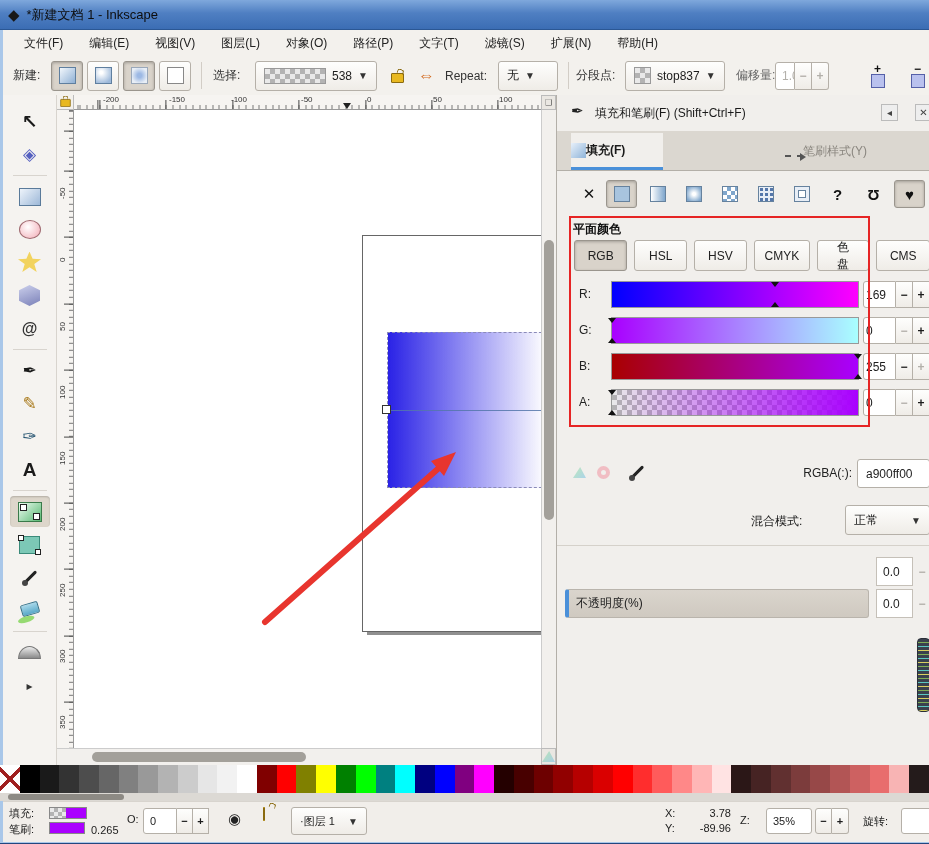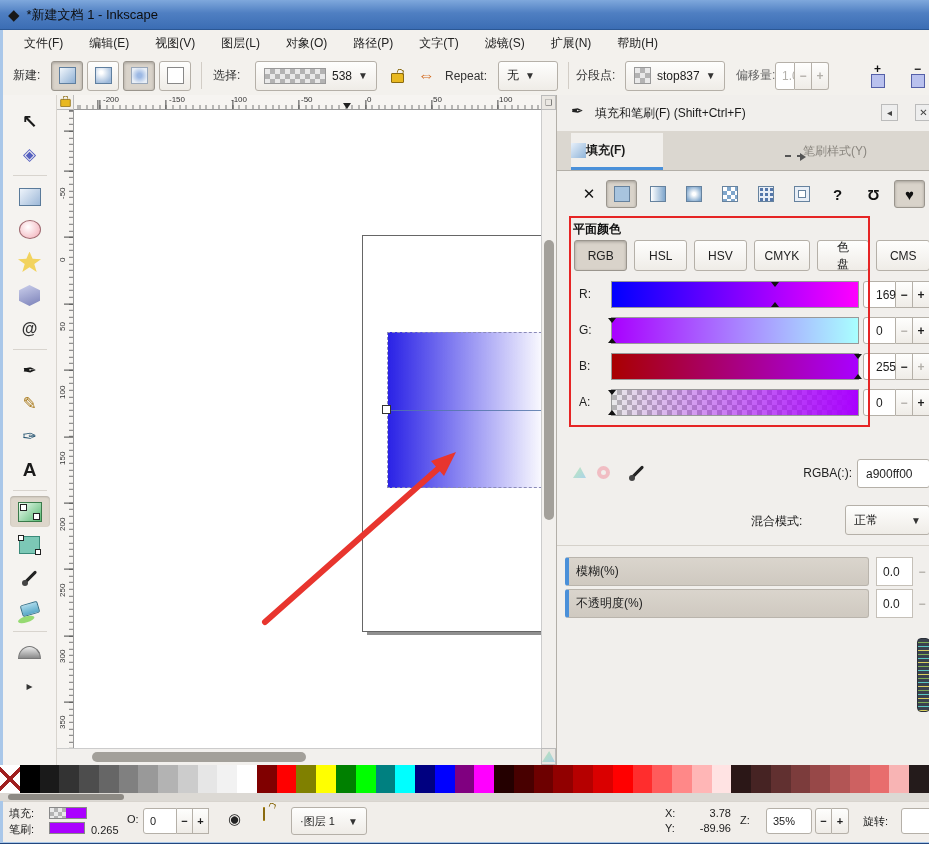--- a/index.html
+++ b/index.html
@@ -158,21 +158,21 @@
   .slabel{position:absolute;left:22px;top:6px;color:#222;}
   .sbar{position:absolute;left:54px;top:0;width:248px;height:27px;border:1px solid #999;box-sizing:border-box;}
   .sbar-r .sfill{background:linear-gradient(90deg,#0000ff,#ff00ff);}
   .sbar-g .sfill{background:linear-gradient(90deg,#a900ff,#a9ffff);}
   .sbar-b .sfill{background:linear-gradient(90deg,#a90000,#a900ff);}
   .sbar-a .sfill{background:linear-gradient(90deg,rgba(169,0,255,0),rgba(169,0,255,1));}
   .sfill{width:100%;height:100%;}
   .mark-t,.mark-b{position:absolute;width:0;height:0;border-left:4px solid transparent;border-right:4px solid transparent;margin-left:-4px;}
   .mark-t{top:0;border-top:5px solid #111;}
   .mark-b{bottom:0;border-bottom:5px solid #111;}
-  .sval{position:absolute;left:306px;top:0;width:33px;height:27px;background:#fff;border:1px solid #b5b0a8;border-radius:3px 0 0 3px;box-sizing:border-box;display:flex;align-items:center;padding-left:12px;}
+  .sval{position:absolute;left:306px;top:0;width:33px;height:27px;background:#fff;border:1px solid #b5b0a8;border-radius:3px 0 0 3px;box-sizing:border-box;display:flex;align-items:center;padding-left:2px;}
   .sminus,.splus{position:absolute;top:0;width:17px;height:27px;background:linear-gradient(#fefefd,#efece7);border:1px solid #b5b0a8;border-left:none;box-sizing:border-box;display:flex;align-items:center;justify-content:center;font-weight:bold;}
   .sminus{left:339px;} .splus{left:356px;}
   .rgba-row{position:absolute;left:0;top:364px;width:100%;height:30px;}
   .rgba-label{position:absolute;left:150px;top:7px;width:145px;text-align:right;color:#222;}
   .rgba-input{position:absolute;left:300px;top:0;width:73px;height:29px;background:#fff;border:1px solid #b5b0a8;border-radius:3px;box-sizing:border-box;display:flex;align-items:center;padding-left:8px;}
   .blend-row{position:absolute;left:0;top:410px;width:100%;height:31px;}
   .blend-label{position:absolute;left:194px;top:8px;color:#222;}
   .blend-dd{position:absolute;left:288px;top:0;width:85px;}
   .panel-sep{position:absolute;left:0;top:450px;width:100%;height:1px;background:#d5d1ca;}
   .fxrow{position:absolute;left:8px;width:100%;height:29px;}
@@ -527,23 +527,20 @@
     <div class="blend-row">
       <span class="blend-label">混合模式:</span>
       <div class="dd blend-dd">
         <span style="flex:1">正常</span>
         <span class="caret">▼</span>
       </div>
     </div>
     <div class="panel-sep"></div>
 
     <div class="fxrow" style="top:462px">
-      <div class="fxtrack">
-          <span>模糊(%)</span>
-        </div>
       <span class="fxval">
           <span>0.0</span>
         </span>
       <span class="fxminus">−</span>
     </div>
     <div class="fxrow" style="top:494px">
       <div class="fxtrack">
           <span>不透明度(%)</span>
         </div>
       <span class="fxval">

